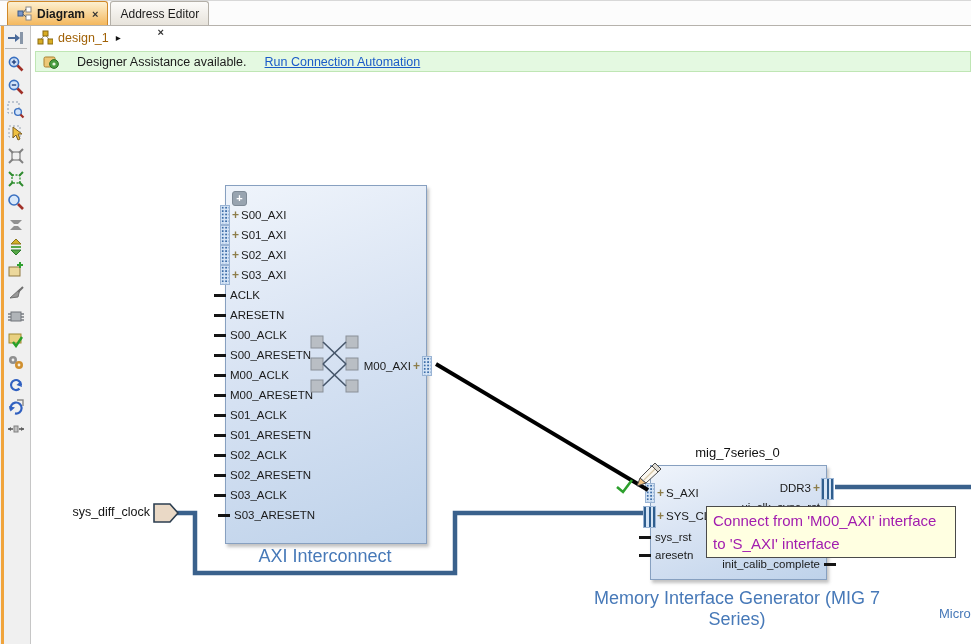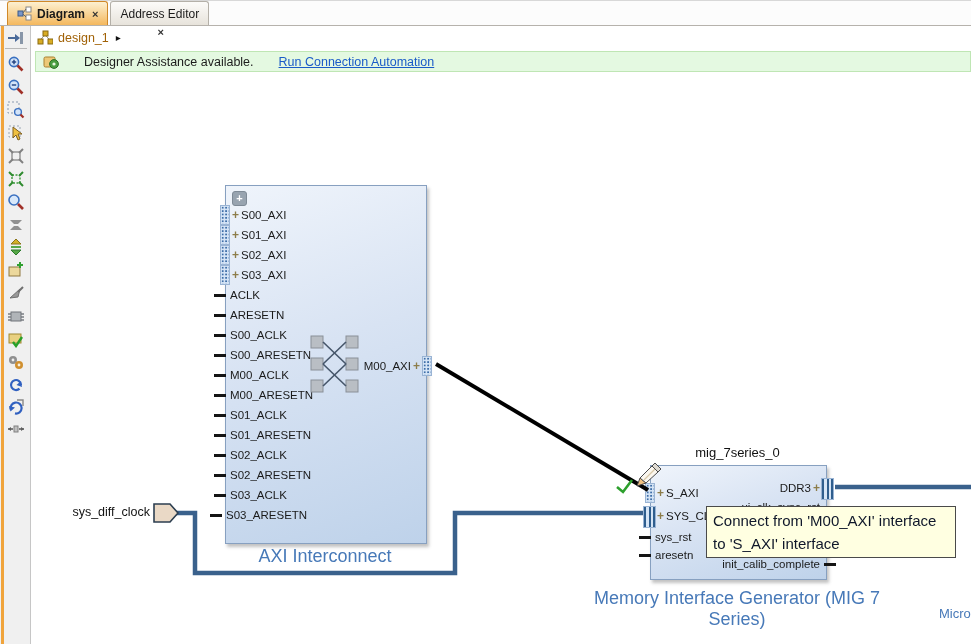--- a/index.html
+++ b/index.html
@@ -18,21 +18,21 @@
            border-right:1px solid #c6c6c6;box-sizing:border-box;z-index:15;}
   .accentstripe{position:absolute;left:1px;top:0;width:3px;height:618px;background:#f0a43c;}
   .tooldivider{position:absolute;left:5px;top:22px;width:22px;height:1px;background:#b8b8b8;}
   .tbicon{position:absolute;left:7px;width:18px;height:18px;cursor:pointer;}
   .breadcrumbrow{position:absolute;left:31px;top:26px;width:940px;height:23px;background:#ffffff;
                  display:flex;align-items:center;gap:5px;padding-left:6px;box-sizing:border-box;z-index:16;}
   .crumbtext{font-size:12.5px;color:#a16207;}
   .crumbarrow{font-size:10px;color:#111;margin-left:2px;}
   .assistbar{position:absolute;left:35px;top:51px;width:936px;height:21px;background:#e4f9e1;
              border:1px solid #bfe6b4;box-sizing:border-box;display:flex;align-items:center;
-             gap:25px;padding-left:7px;font-size:12.5px;z-index:16;}
+             gap:18px;padding-left:7px;font-size:12.5px;z-index:16;}
   .assistmsg{color:#1c1c1c;}
   .assistlink{color:#1a5bc8;text-decoration:underline;cursor:pointer;}
   
   .canvas{position:absolute;left:0;top:0;width:971px;height:644px;z-index:1;}
   .overlay{position:absolute;left:0;top:0;pointer-events:none;}
   
   .block{position:absolute;border:1px solid #87a0c0;border-radius:0;
          background:linear-gradient(160deg,#eff4fb 0%,#d8e3f3 45%,#bed2ea 100%);
          box-shadow:2px 3px 3px rgba(120,120,120,0.45);z-index:2;}
   .blocktitle{position:absolute;text-align:center;font-size:13px;color:#111;z-index:2;}
@@ -45,21 +45,21 @@
   .conn.dotted{width:10px;height:20px;background-color:#d6e5f6;border:1px solid #9ab4d4;box-sizing:border-box;
         background-image:radial-gradient(circle,#3e6ea8 1px,transparent 1.35px);background-size:3.4px 3.4px;}
   .conn.striped{width:13px;height:22px;box-sizing:border-box;
         background:repeating-linear-gradient(90deg,#2f5e8e 0 2.4px,#d6e5f6 2.4px 4.6px);border:1px solid #9ab4d4;}
   .tick{position:absolute;width:12px;height:3px;background:#141414;top:7.5px;}
   .blockplus{position:absolute;left:6px;top:5px;width:13px;height:13px;background:#98a4b0;border:1px solid #7e8a96;
              border-radius:3px;color:#fff;font-size:11px;font-weight:bold;line-height:12px;text-align:center;cursor:pointer;}
   .blockplus::before{content:"+";}
   .extlabel{position:absolute;font-size:12.5px;color:#111;text-align:right;}
   .tooltip{position:absolute;left:706px;top:506px;width:236px;background:#ffffe1;border:1px solid #4a4a4a;
-           padding:2px 6px;font-size:15px;line-height:23px;color:#0f172a;z-index:40;}
+           padding:2px 6px;font-size:15px;line-height:23px;color:#a21caf;z-index:40;}
   .clipped{position:absolute;left:939px;top:606px;font-size:13px;color:#4779b8;white-space:nowrap;z-index:2;}
 </style>
 </head>
 <body>
 
 <div class="canvas">
 
   <svg class="overlay" width="971" height="644" style="z-index:1">
     <path d="M176,513 H195 V573 H455 V513 H644" fill="none" stroke="#3a618c" stroke-width="4.5"></path>
     <path d="M835,487 H971" fill="none" stroke="#3a618c" stroke-width="4.5"></path>
@@ -77,21 +77,21 @@
     <div class="port" style="left:4px;top:120px"><span class="tick" style="left:-16px"></span><span class="plabel">ARESETN</span></div>
     <div class="port" style="left:4px;top:140px"><span class="tick" style="left:-16px"></span><span class="plabel">S00_ACLK</span></div>
     <div class="port" style="left:4px;top:160px"><span class="tick" style="left:-16px"></span><span class="plabel">S00_ARESETN</span></div>
     <div class="port" style="left:4px;top:180px"><span class="tick" style="left:-16px"></span><span class="plabel">M00_ACLK</span></div>
     <div class="port" style="left:4px;top:200px"><span class="tick" style="left:-16px"></span><span class="plabel">M00_ARESETN</span></div>
     <div class="port" style="left:4px;top:220px"><span class="tick" style="left:-16px"></span><span class="plabel">S01_ACLK</span></div>
     <div class="port" style="left:4px;top:240px"><span class="tick" style="left:-16px"></span><span class="plabel">S01_ARESETN</span></div>
     <div class="port" style="left:4px;top:260px"><span class="tick" style="left:-16px"></span><span class="plabel">S02_ACLK</span></div>
     <div class="port" style="left:4px;top:280px"><span class="tick" style="left:-16px"></span><span class="plabel">S02_ARESETN</span></div>
     <div class="port" style="left:4px;top:300px"><span class="tick" style="left:-16px"></span><span class="plabel">S03_ACLK</span></div>
-    <div class="port" style="left:0;top:320px"><span class="tick" style="left:-16px"></span><span class="plabel">S03_ARESETN</span></div>
+    <div class="port" style="left:8px;top:320px"><span class="tick" style="left:-16px"></span><span class="plabel">S03_ARESETN</span></div>
 
     <div class="port rt" style="right:6px;top:171px"><span class="plabel">M00_AXI</span><span class="ifplus"></span><span class="conn dotted" style="right:-12px"></span></div>
 
     <svg width="60" height="62" style="position:absolute;left:80px;top:145px">
       <rect x="5" y="5" width="12" height="12" fill="#b9bec4" stroke="#8a9098"></rect>
       <rect x="5" y="27" width="12" height="12" fill="#b9bec4" stroke="#8a9098"></rect>
       <rect x="5" y="49" width="12" height="12" fill="#b9bec4" stroke="#8a9098"></rect>
       <rect x="40" y="5" width="12" height="12" fill="#b9bec4" stroke="#8a9098"></rect>
       <rect x="40" y="27" width="12" height="12" fill="#b9bec4" stroke="#8a9098"></rect>
       <rect x="40" y="49" width="12" height="12" fill="#b9bec4" stroke="#8a9098"></rect>

